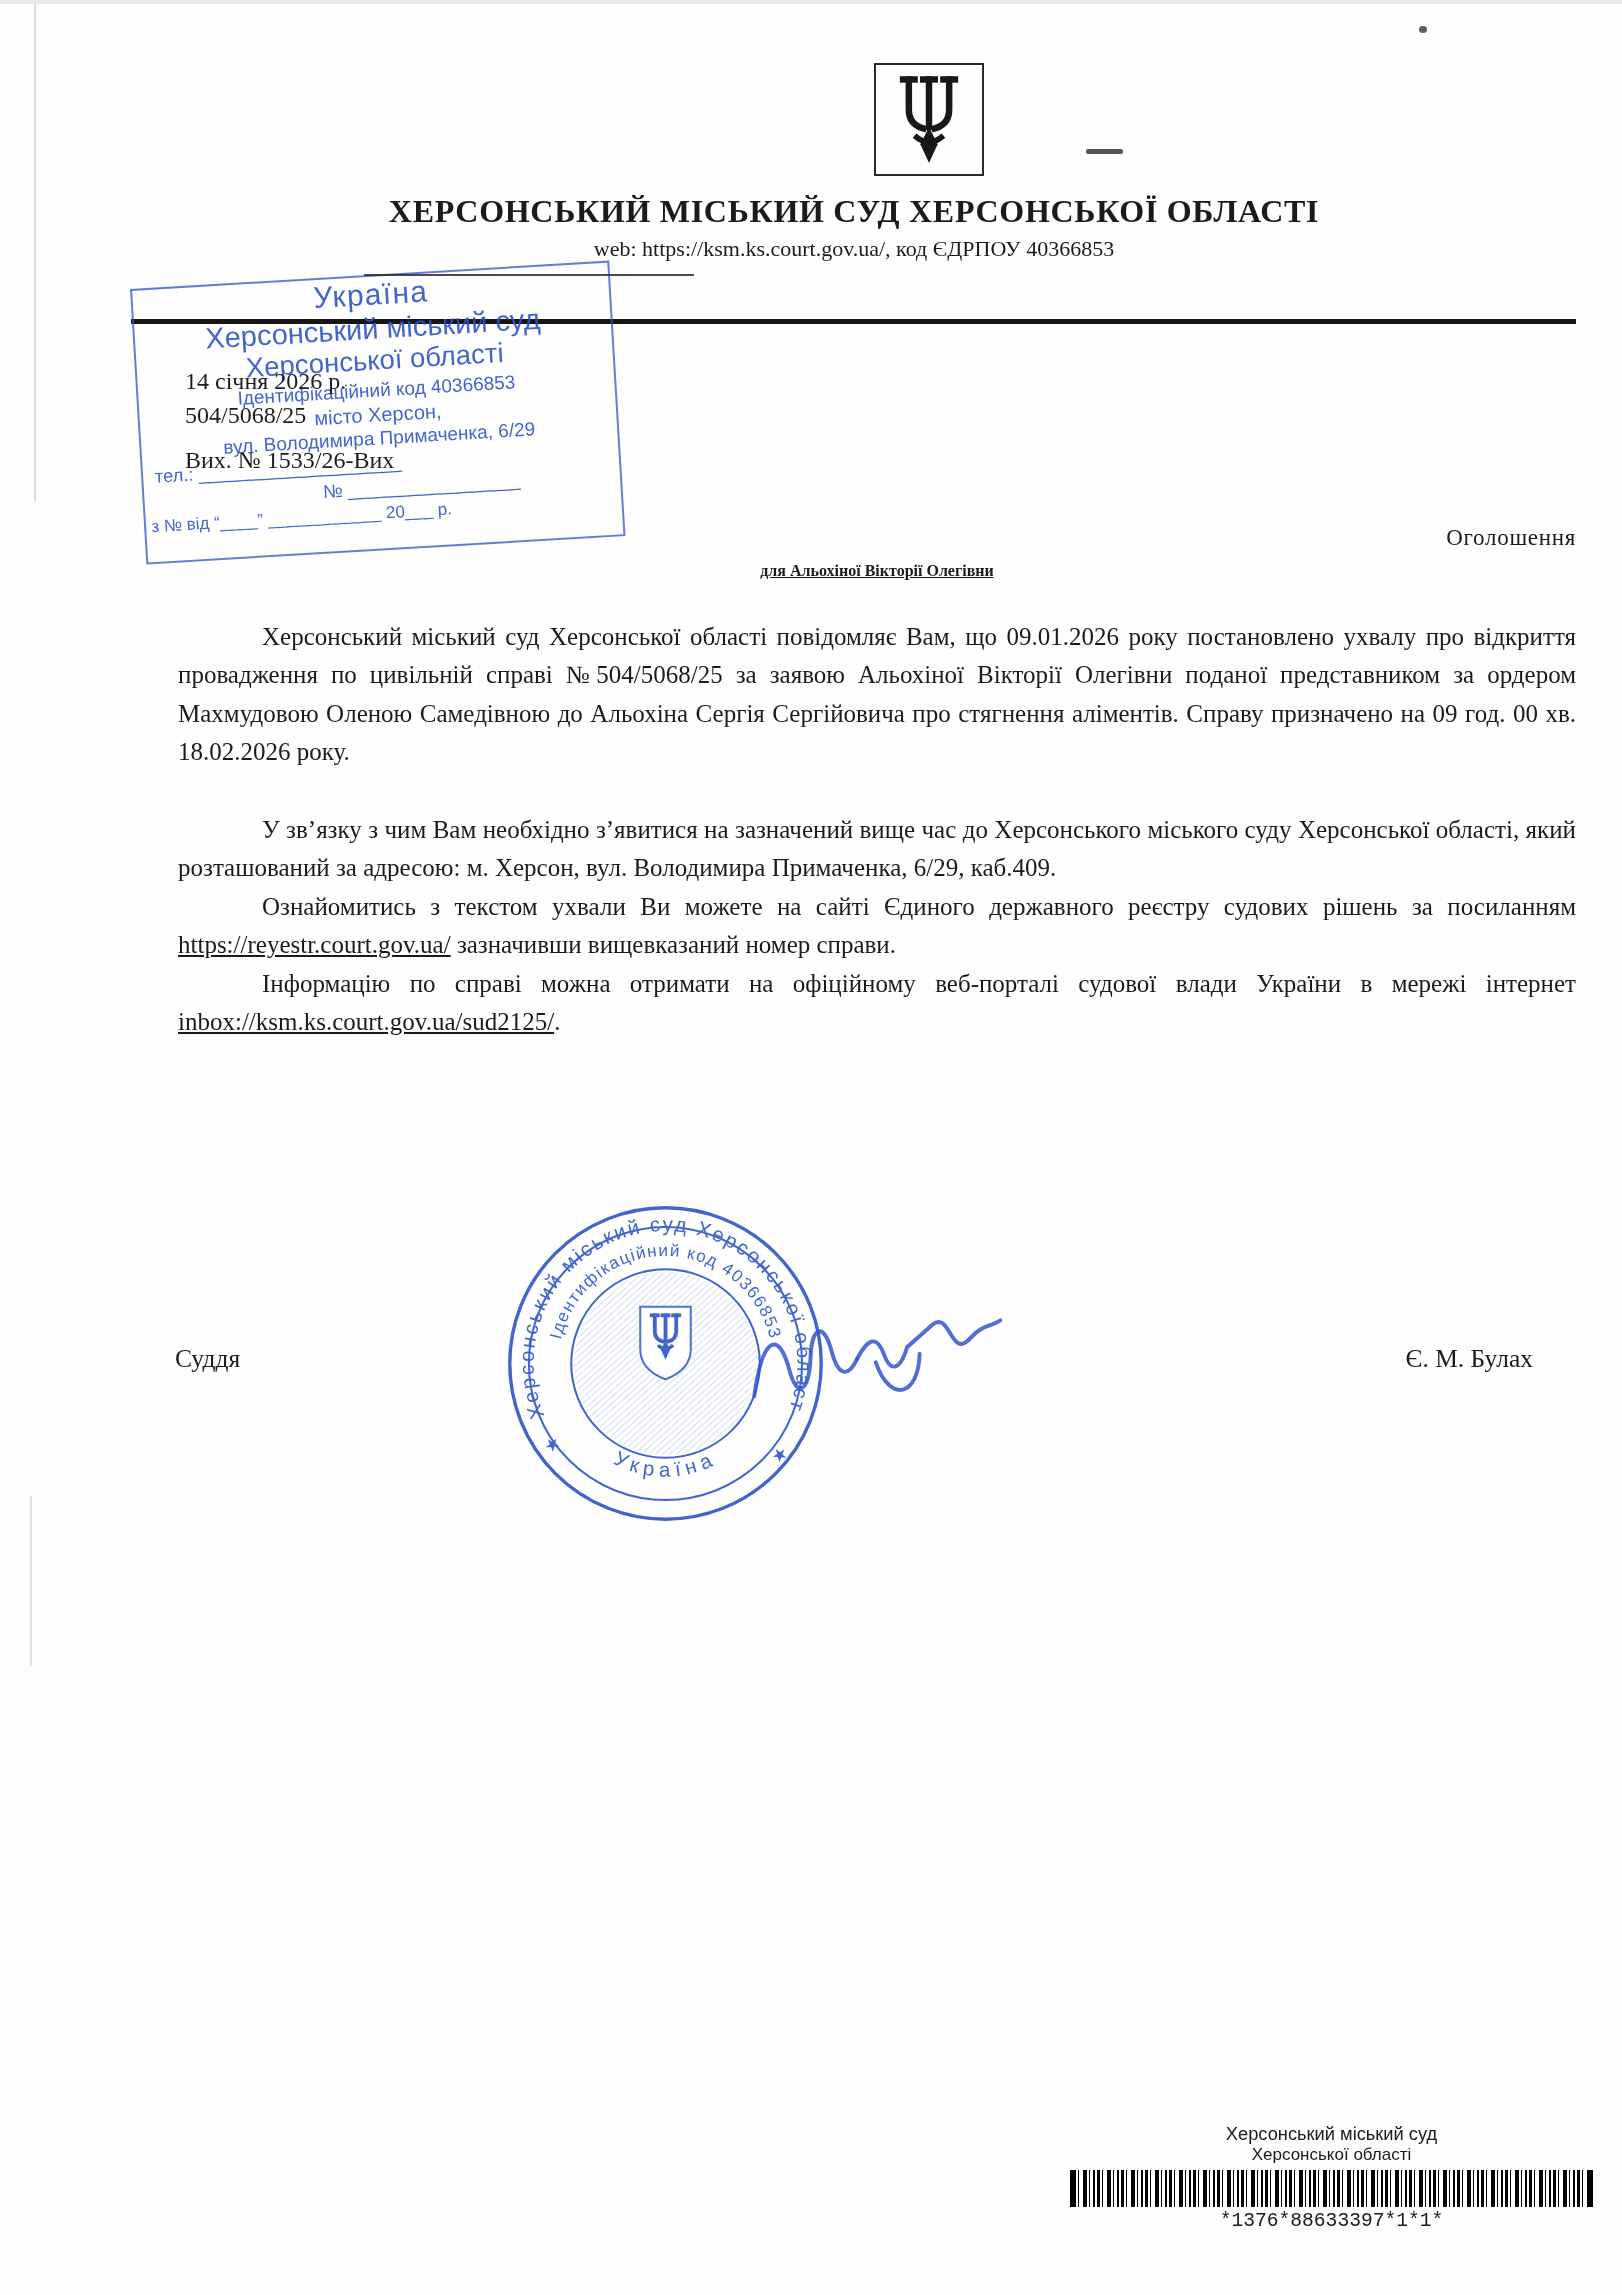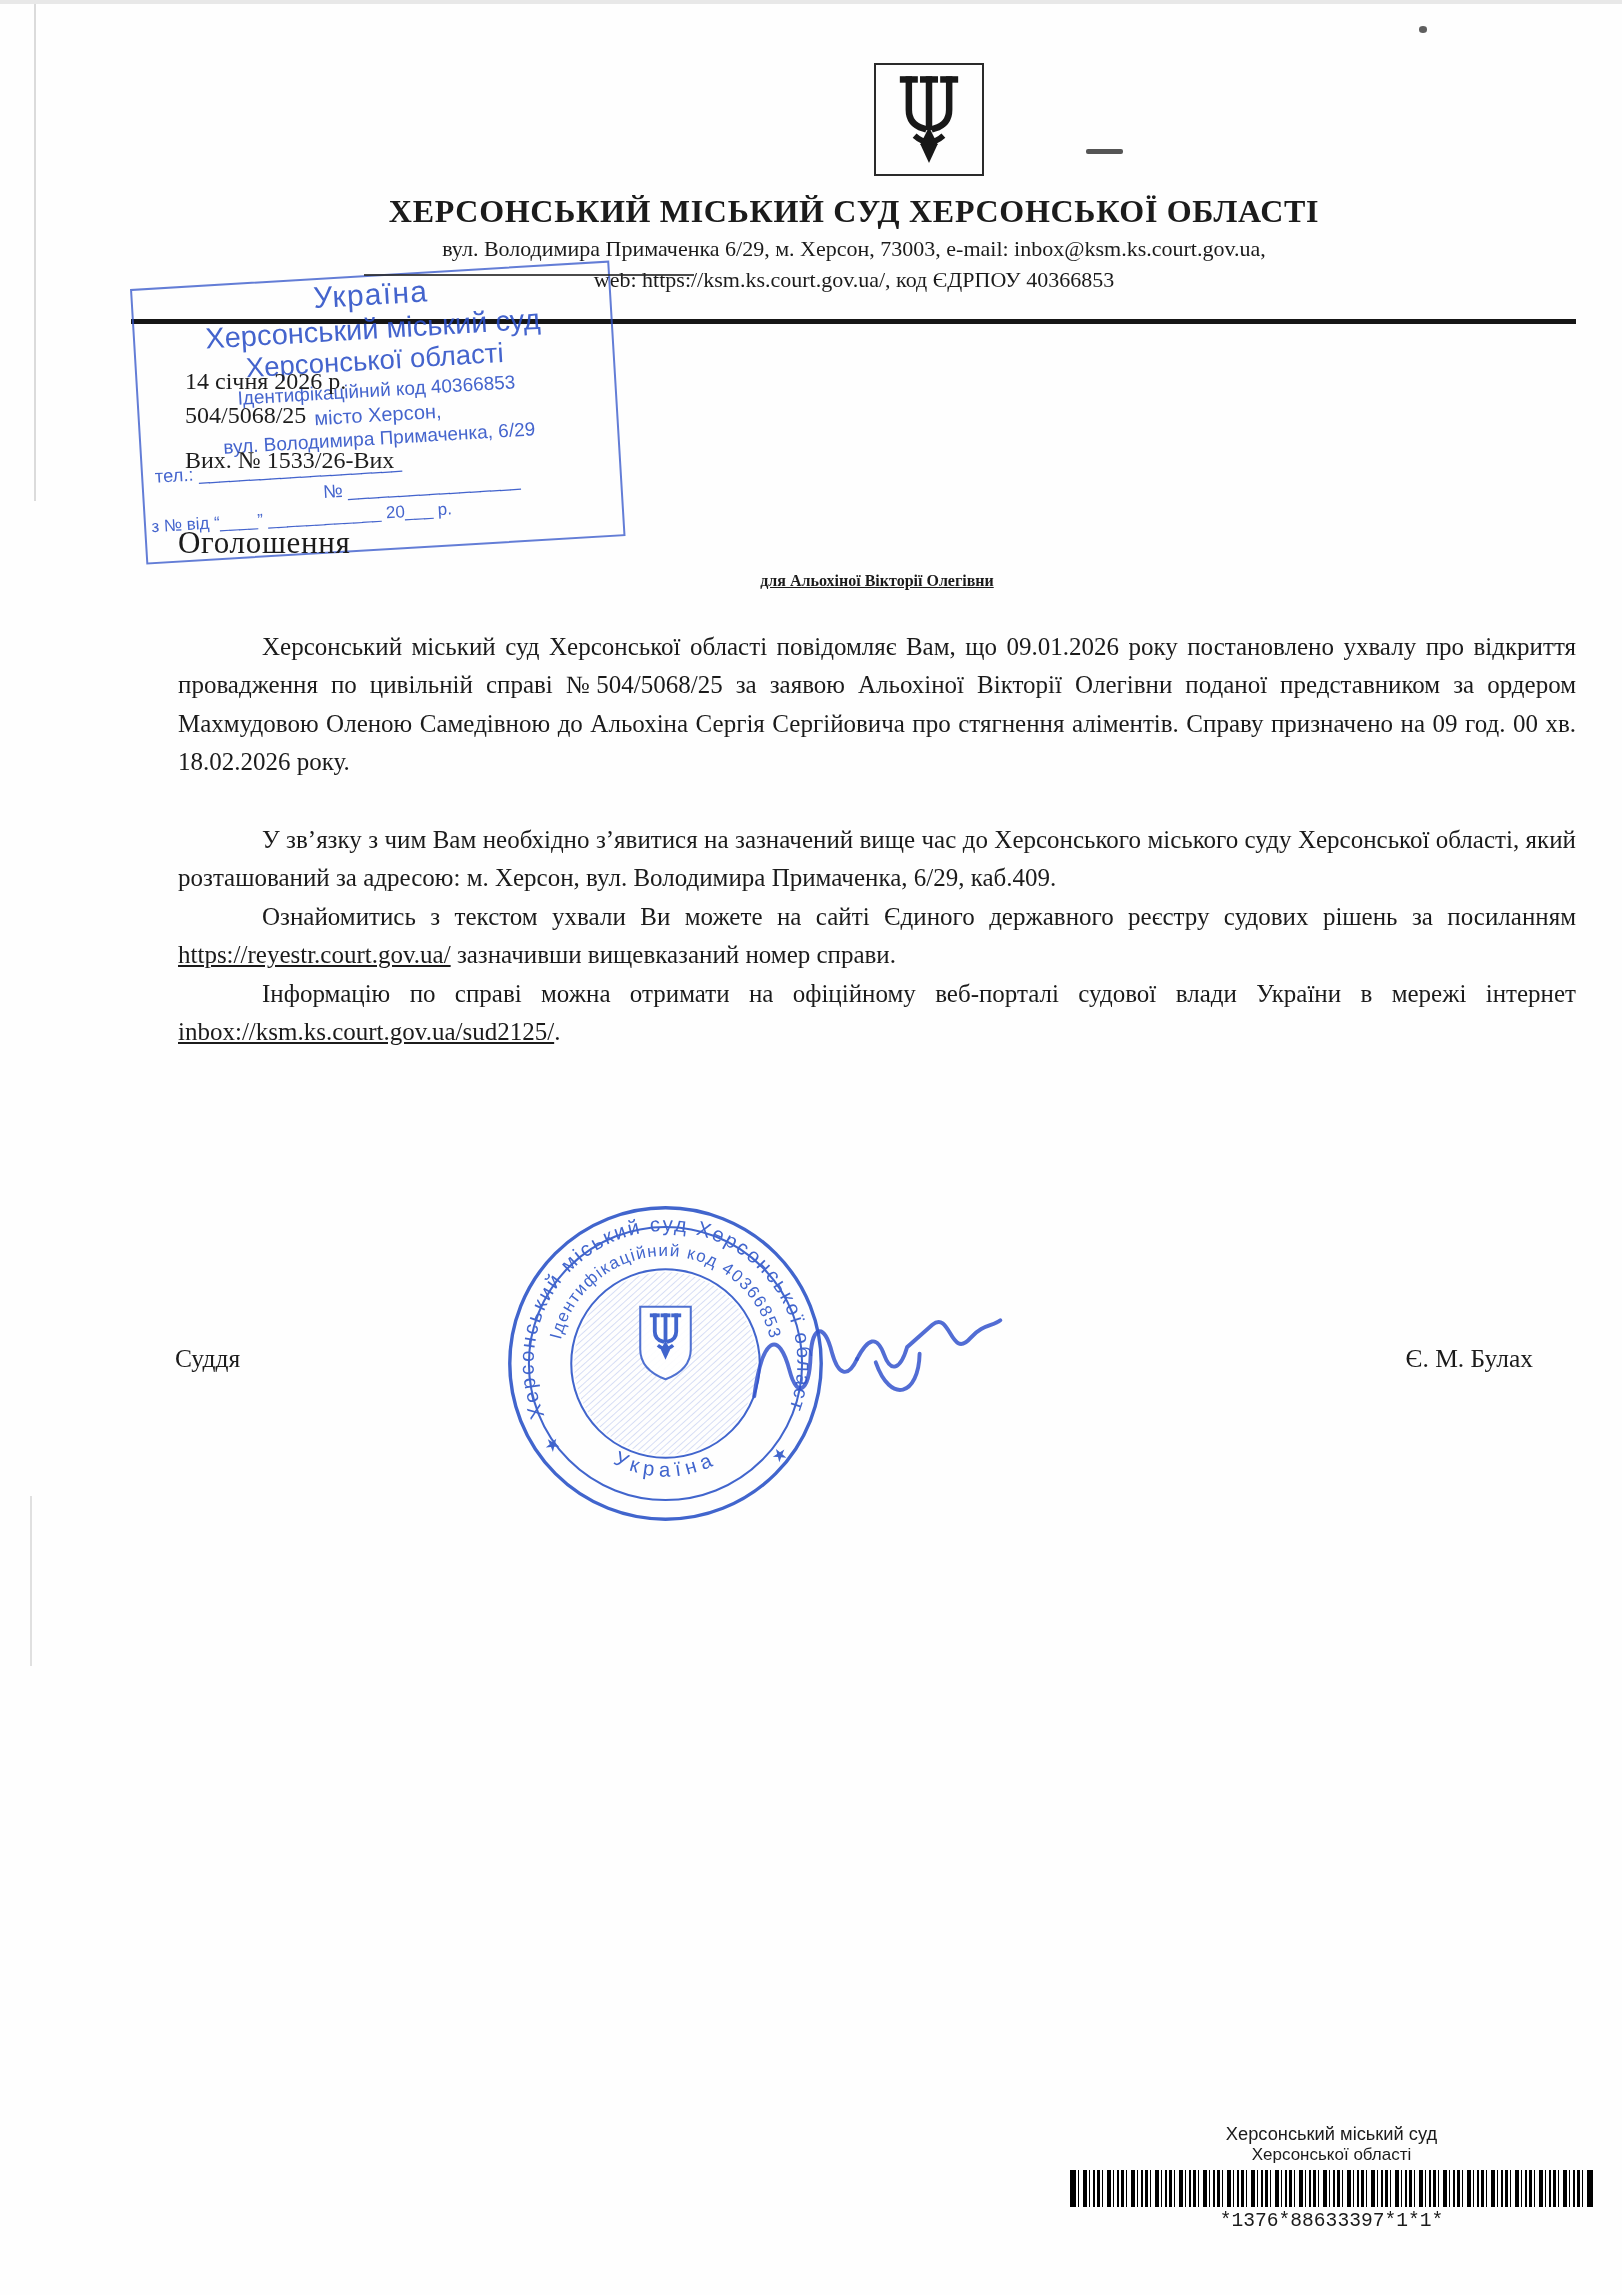--- a/index.html
+++ b/index.html
@@ -57,21 +57,21 @@
   .cs-from { font-size: 17px; margin-top: 5.2px; text-align: left; padding-left: 5.2px; white-space: nowrap; }
 
   
   .ref-block { position: absolute; left: 185px; top: 364px; font-size: 24px; color: #1d1d1d; }
   .ref-line { margin-bottom: 6.5px; white-space: nowrap; }
   .ref-line.case { margin-top: 1.3px; }
   .ref-line.out { margin-top: 18.3px; }
 
   
   .content { position: absolute; left: 178px; top: 521px; width: 1398px; }
-  .doc-title { text-align: left; font-size: 31px; letter-spacing: 0.7px; }
+  .doc-title { text-align: right; font-size: 23px; letter-spacing: 0.7px; }
   .doc-addressee {
     text-align: center; font-size: 16px; font-weight: bold;
     text-decoration: underline; margin-top: 10.5px;
   }
   .para {
     font-size: 25px; line-height: 1.54;
     text-align: justify; text-indent: 84px;
     margin: 0;
   }
   .para.first { margin-top: 38px; }
@@ -124,21 +124,20 @@
           <path d="M78 8 V50 Q78 70 58 76"></path>
           <path d="M14 8 H30"></path>
             <path d="M42 8 H58"></path>
             <path d="M70 8 H86"></path>
         </g>
         <path d="M38 98 L50 74 L62 98 L50 124 Z" fill="#181818"></path>
         <path d="M30 86 Q50 104 70 86" fill="none" stroke="#181818" stroke-width="8"></path>
       </svg>
     </div>
     <div class="court-name">ХЕРСОНСЬКИЙ МІСЬКИЙ СУД ХЕРСОНСЬКОЇ ОБЛАСТІ</div>
-    <div class="addr-line">вул. Володимира Примаченка  6/29, м. Херсон, 73003, e-mail: inbox@ksm.ks.court.gov.ua,</div>
     <div class="addr-line">web: https://ksm.ks.court.gov.ua/, код ЄДРПОУ 40366853</div>
   </div>
   <div class="rule"></div>
 
   <div class="corner-stamp">
     <div class="cs-country">Україна</div>
     <div class="cs-court1">Херсонський міський суд</div>
     <div class="cs-court2">Херсонської області</div>
     <div class="cs-id">Ідентифікаційний код 40366853</div>
     <div class="cs-city">місто Херсон,</div>

